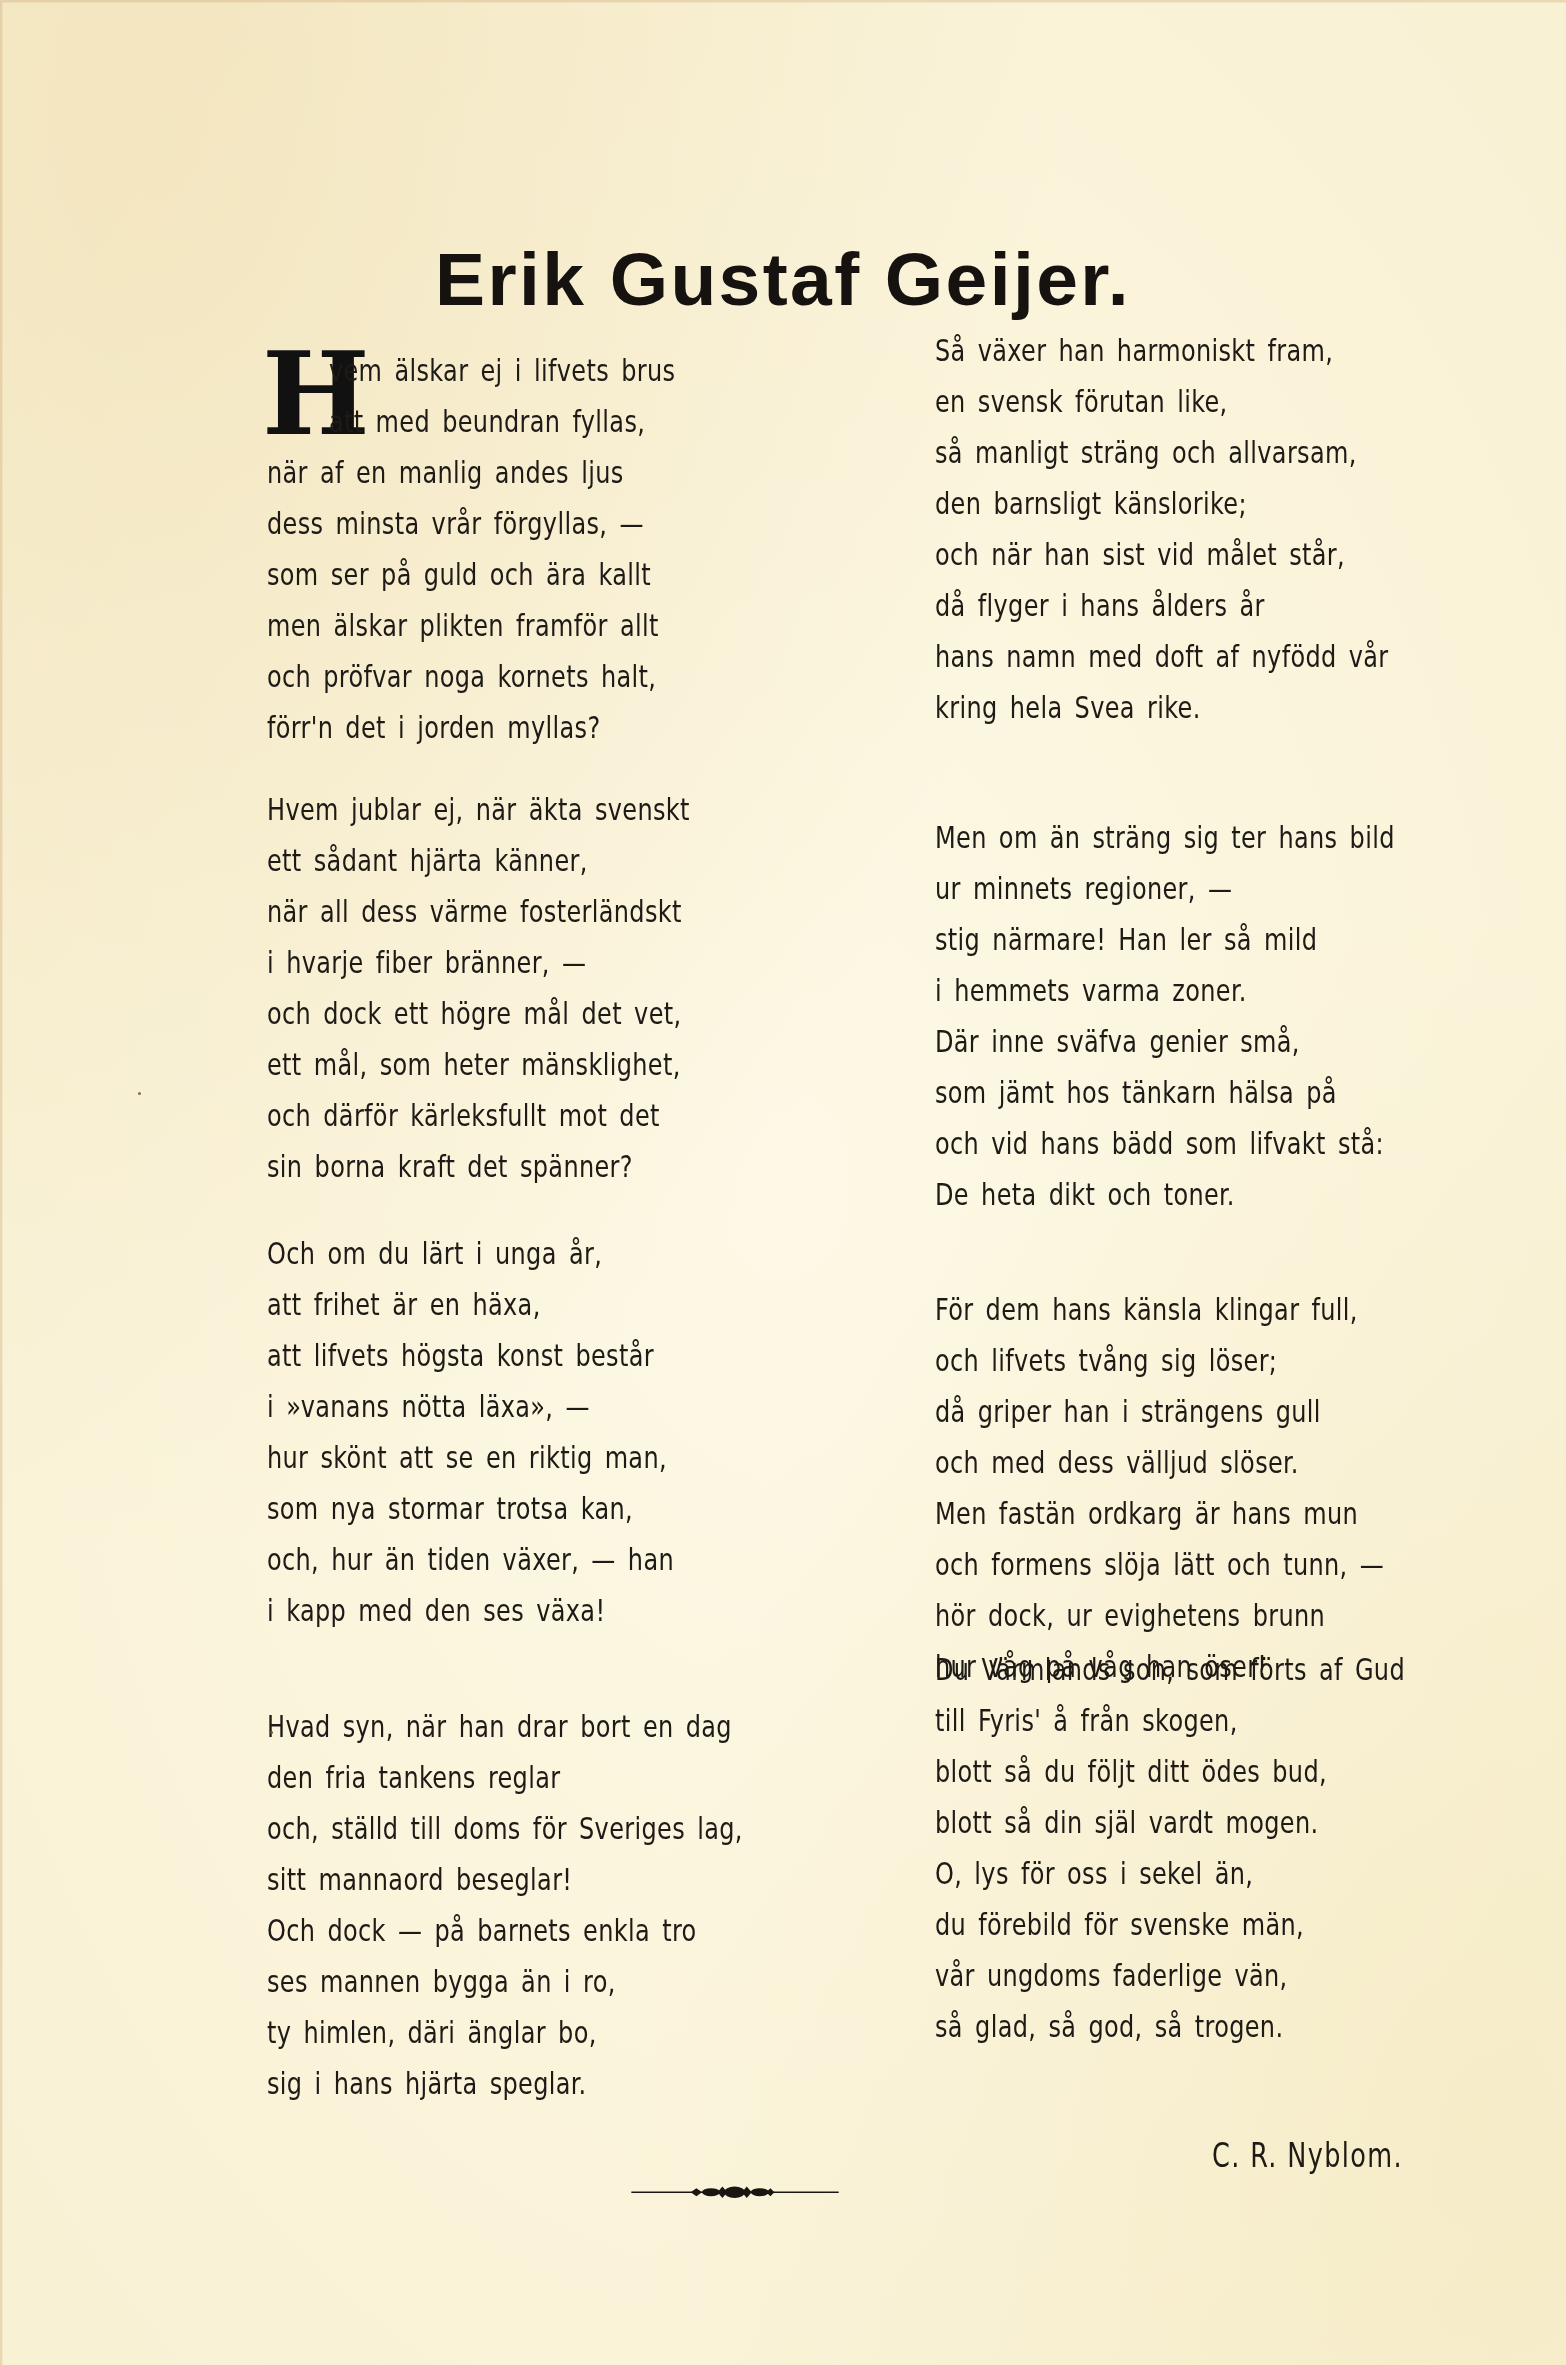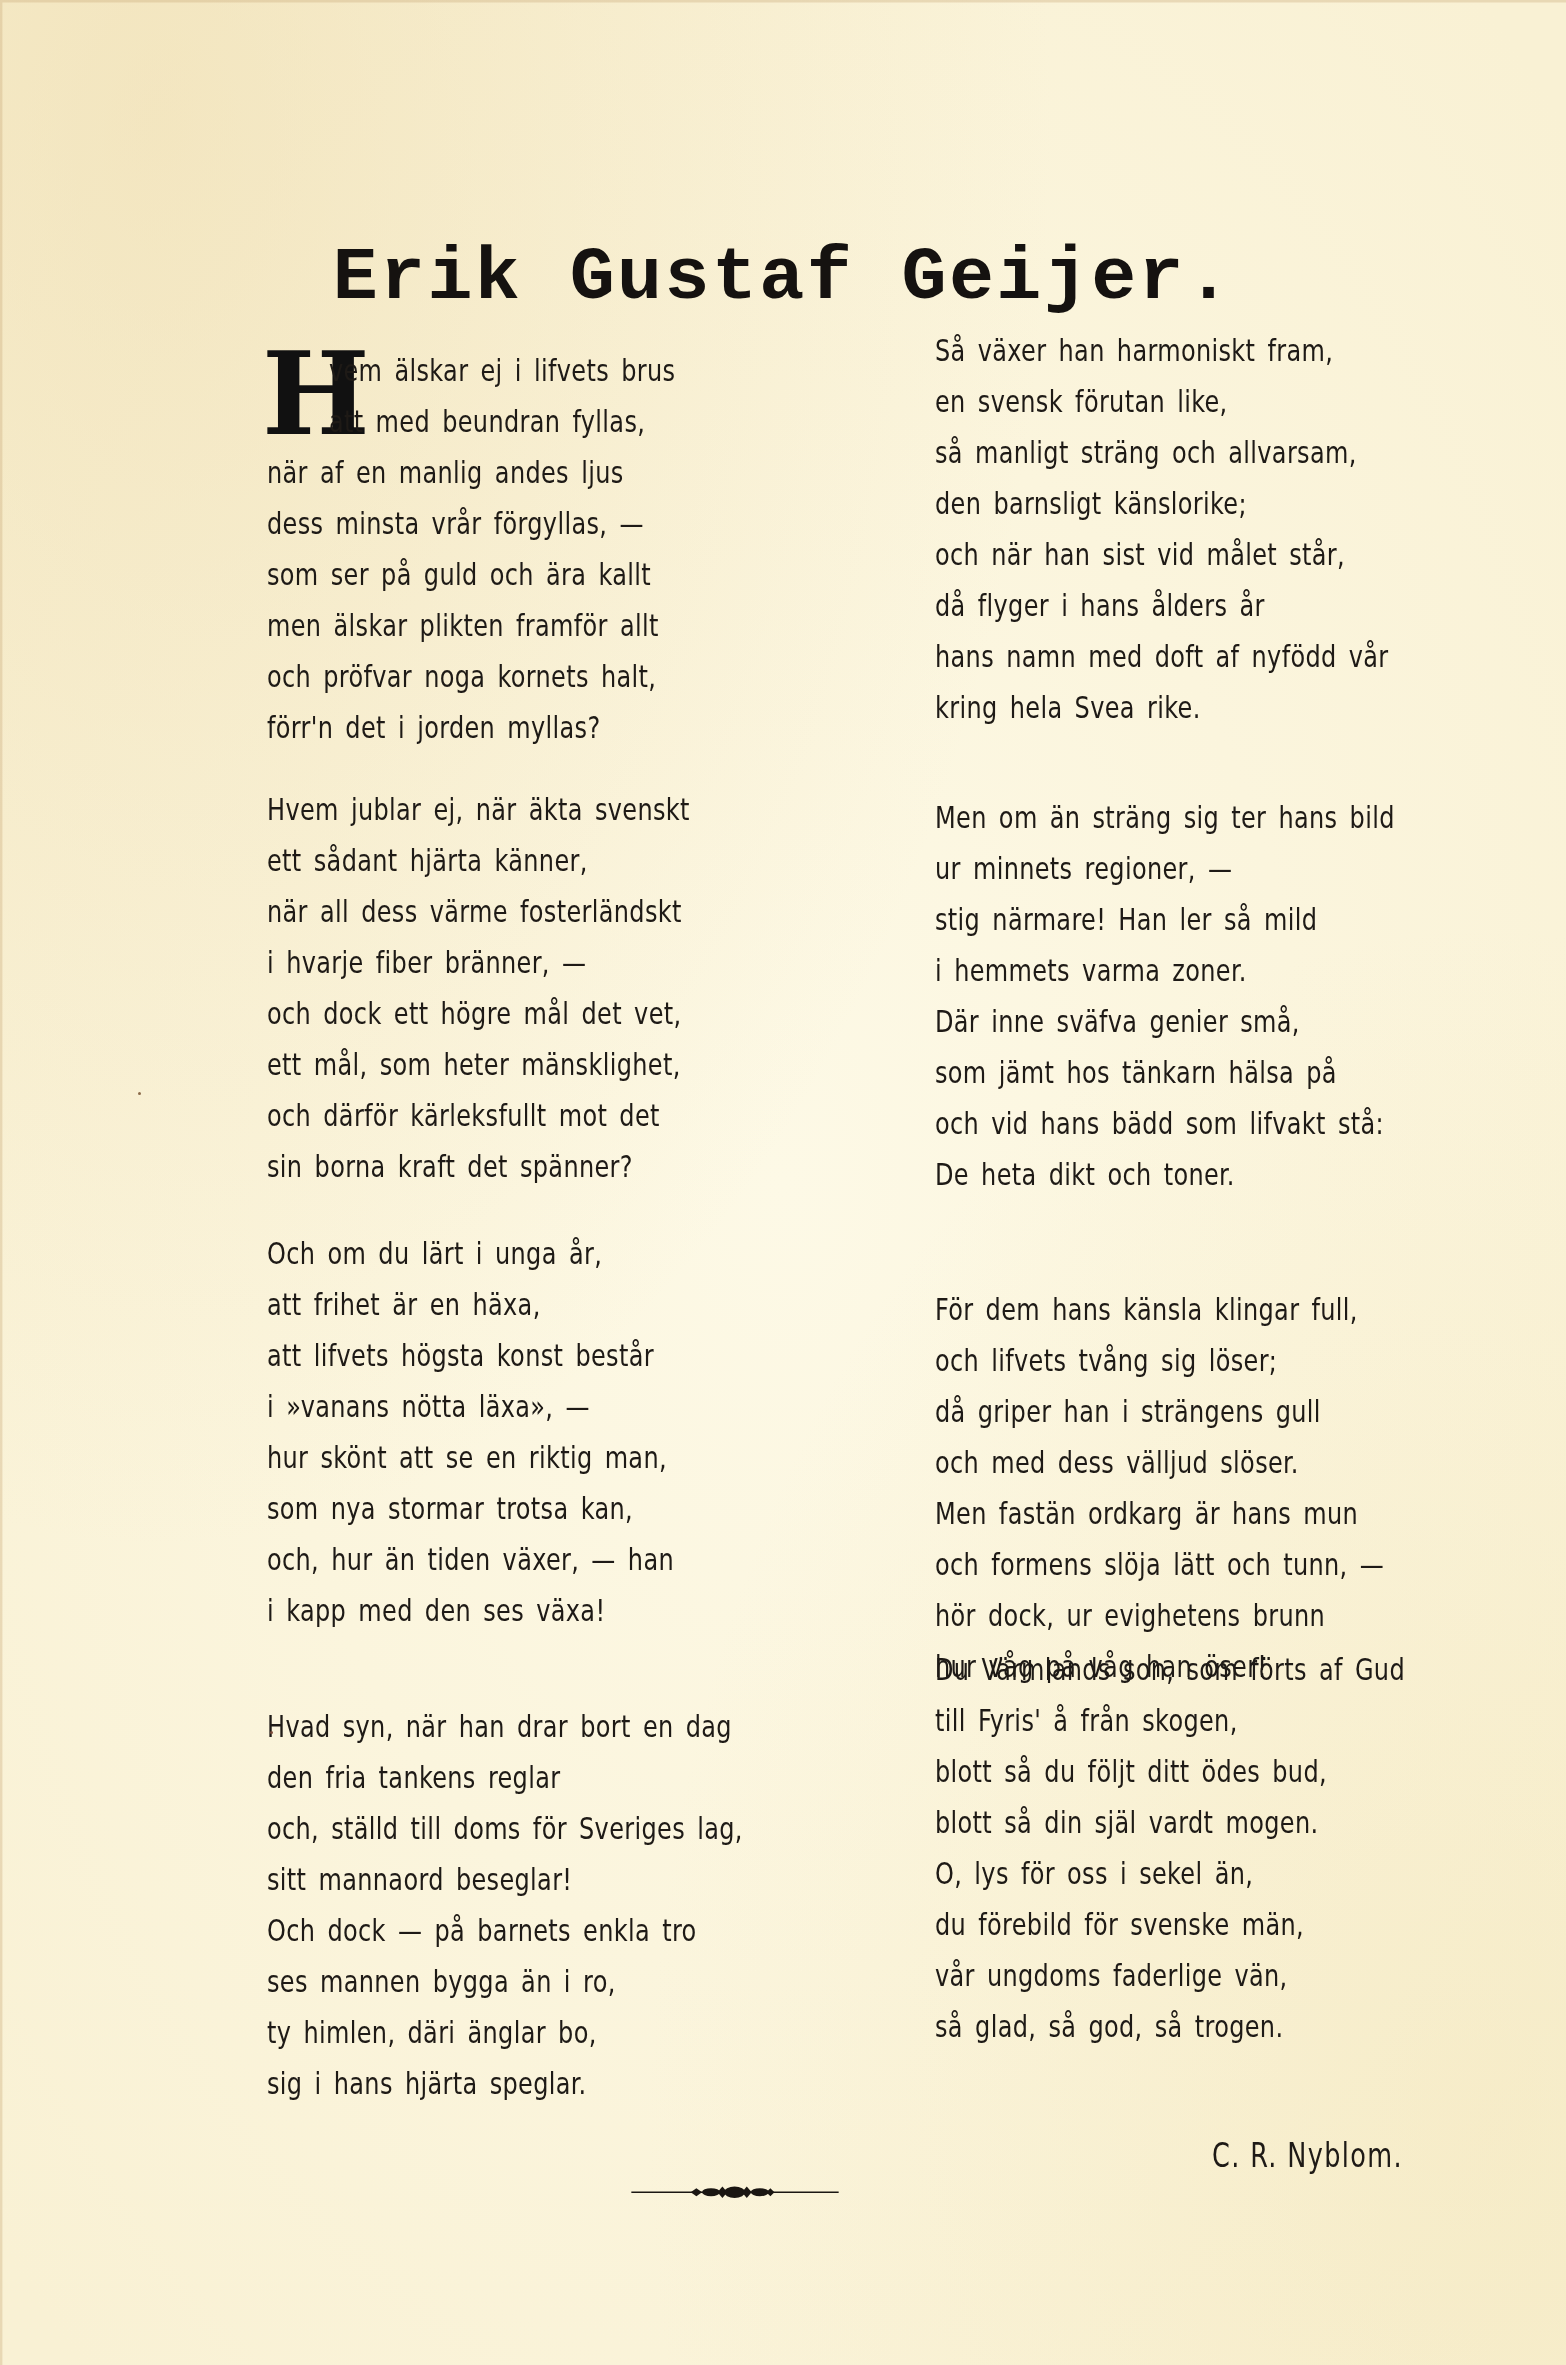--- a/index.html
+++ b/index.html
@@ -14,21 +14,21 @@
     font-family: "DejaVu Sans Condensed", "DejaVu Sans", sans-serif;
   }
   .page-edge {
     position: absolute; inset: 0;
     box-shadow: inset 2.4px 2.4px 0 rgba(200,170,120,0.35);
     pointer-events: none;
   }
   .title {
     position: absolute; left: 0; right: 0; top: 186px;
     text-align: center;
-    font-family: Liberation Mono, monospace;
+    font-family: Liberation Sans, sans-serif;
     font-size: 75px; font-weight: bold; letter-spacing: 2.4px;
     color: #151210;
   }
   .column { position: absolute; top: 0; width: 587px; }
   .col-left { left: 267px; }
   .col-right { left: 935px; }
   .stanza { position: absolute; left: 0; width: 619px; }
   .line {
     display: block; height: 51px; line-height: 51px;
     font-size: 31px; letter-spacing: 0.4px; white-space: nowrap;
@@ -110,21 +110,21 @@
   <div class="stanza" style="top:325px">
     <span class="line">Så växer han harmoniskt fram,</span>
     <span class="line">en svensk förutan like,</span>
     <span class="line">så manligt sträng och allvarsam,</span>
     <span class="line">den barnsligt känslorike;</span>
     <span class="line">och när han sist vid målet står,</span>
     <span class="line">då flyger i hans ålders år</span>
     <span class="line">hans namn med doft af nyfödd vår</span>
     <span class="line">kring hela Svea rike.</span>
   </div>
-  <div class="stanza" style="top:792px">
+  <div class="stanza" style="top:812px">
     <span class="line">Men om än sträng sig ter hans bild</span>
     <span class="line">ur minnets regioner, —</span>
     <span class="line">stig närmare! Han ler så mild</span>
     <span class="line">i hemmets varma zoner.</span>
     <span class="line">Där inne sväfva genier små,</span>
     <span class="line">som jämt hos tänkarn hälsa på</span>
     <span class="line">och vid hans bädd som lifvakt stå:</span>
     <span class="line">De heta dikt och toner.</span>
   </div>
   <div class="stanza" style="top:1284px">

